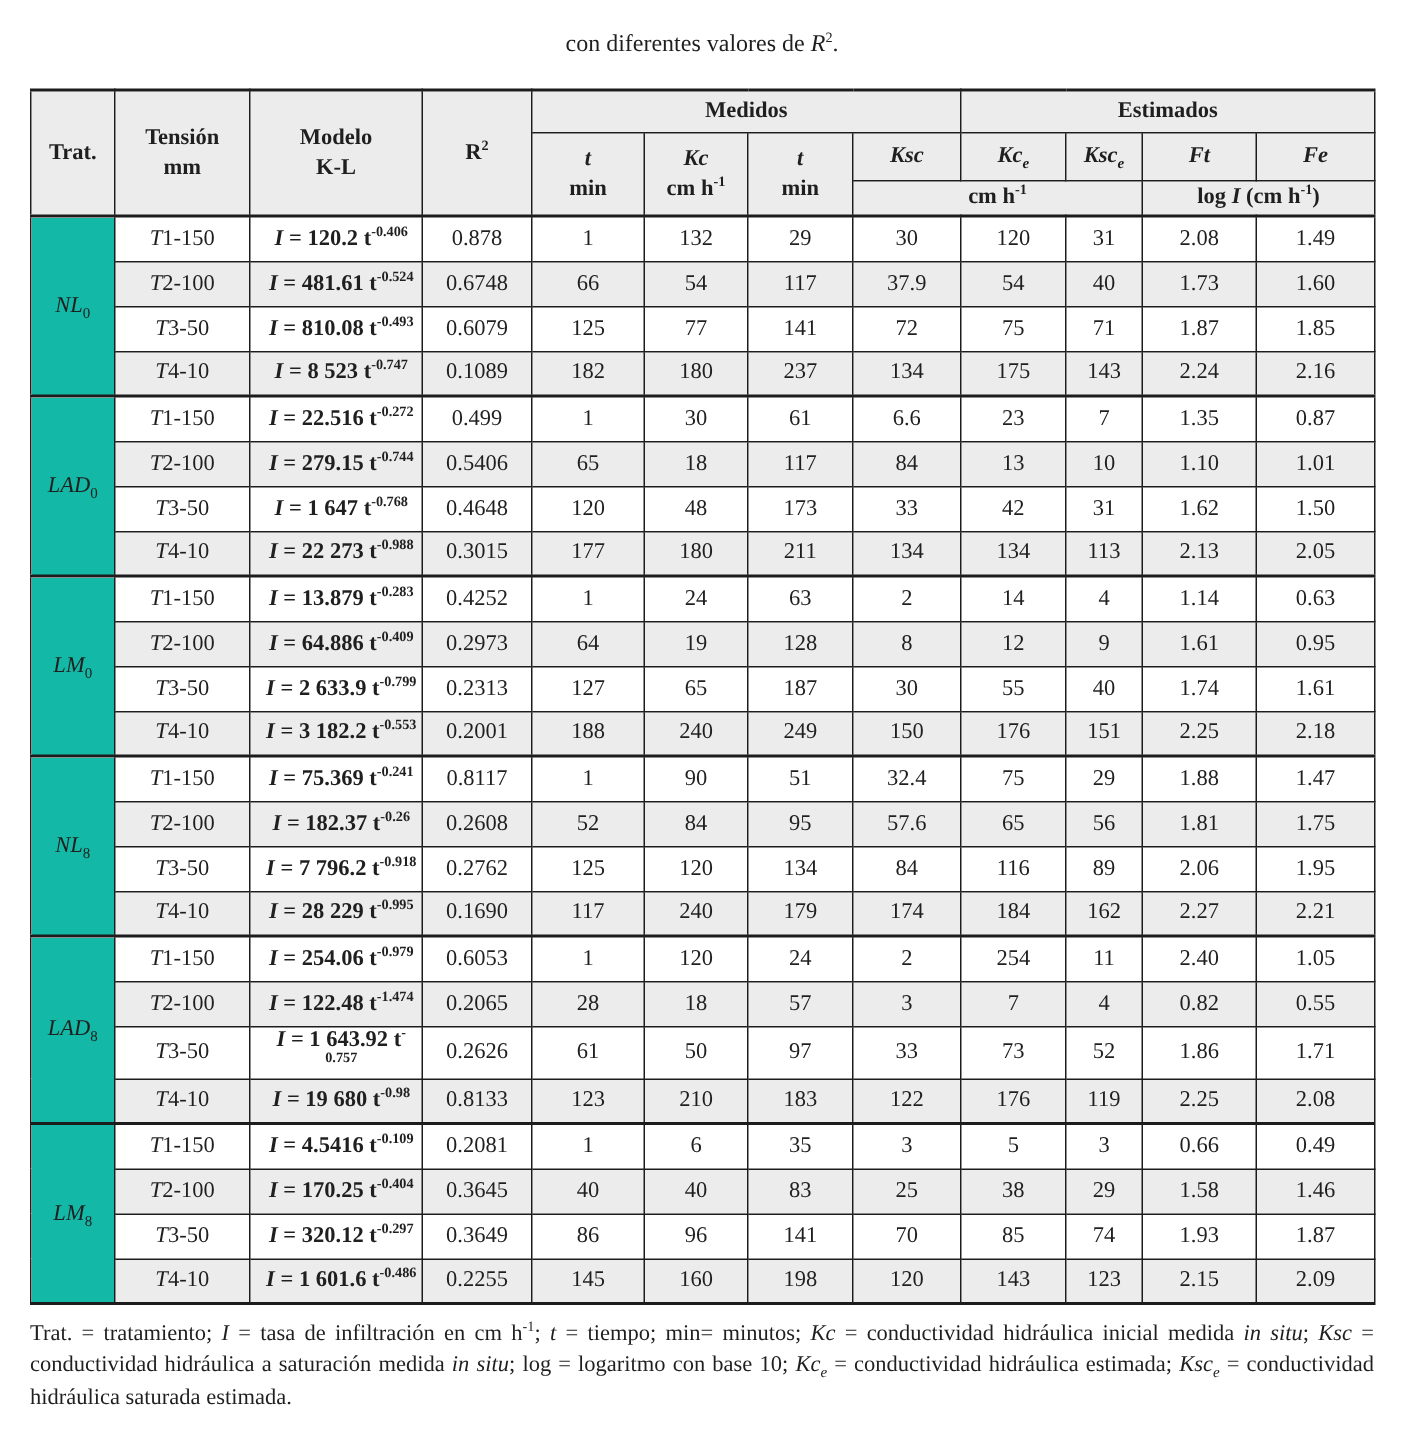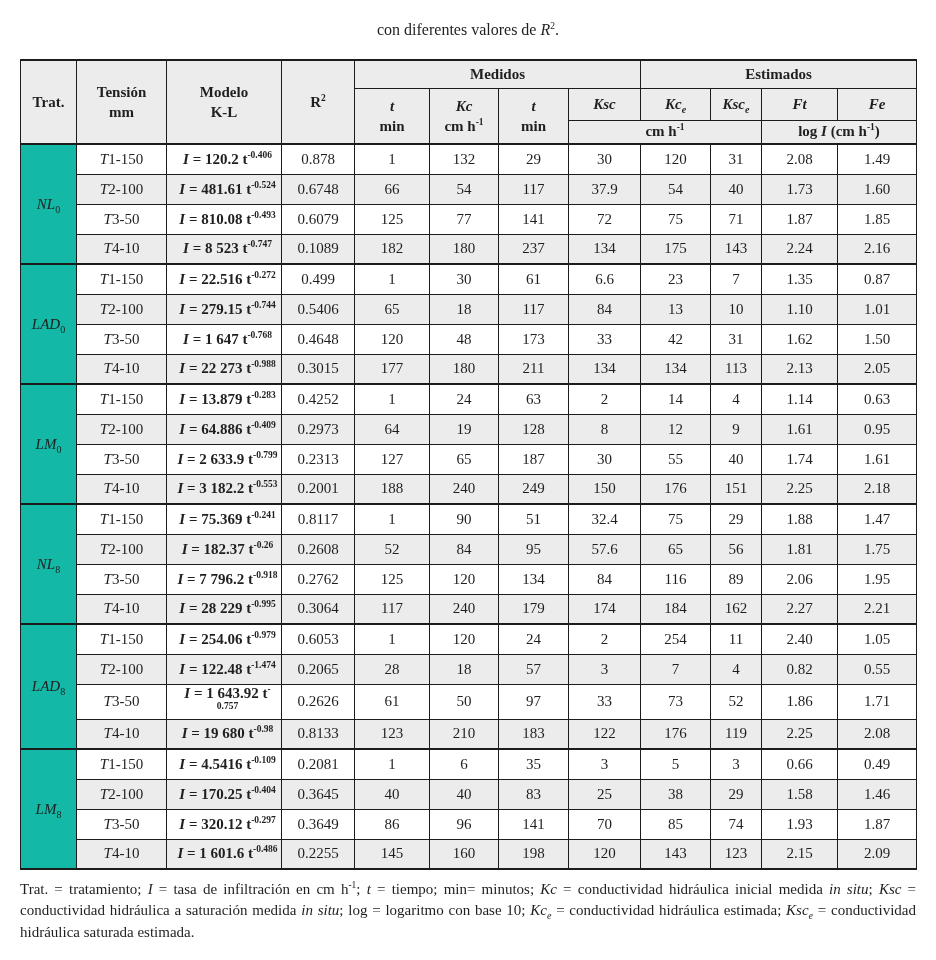--- a/index.html
+++ b/index.html
@@ -298,21 +298,21 @@
           <td>134</td>
           <td>84</td>
           <td>116</td>
           <td>89</td>
           <td>2.06</td>
           <td>1.95</td>
         </tr>
         <tr class="shaded">
           <td><span style="font-style: italic;">T</span><span>4-10</span></td>
           <td class="model-cell"><span style="font-style: italic;">I</span><span> = 28 229 t</span><sup>-0.995</sup></td>
-          <td>0.3064</td>
+          <td>0.1690</td>
           <td>117</td>
           <td>240</td>
           <td>179</td>
           <td>174</td>
           <td>184</td>
           <td>162</td>
           <td>2.27</td>
           <td>2.21</td>
         </tr>
         <tr class="group-start">

